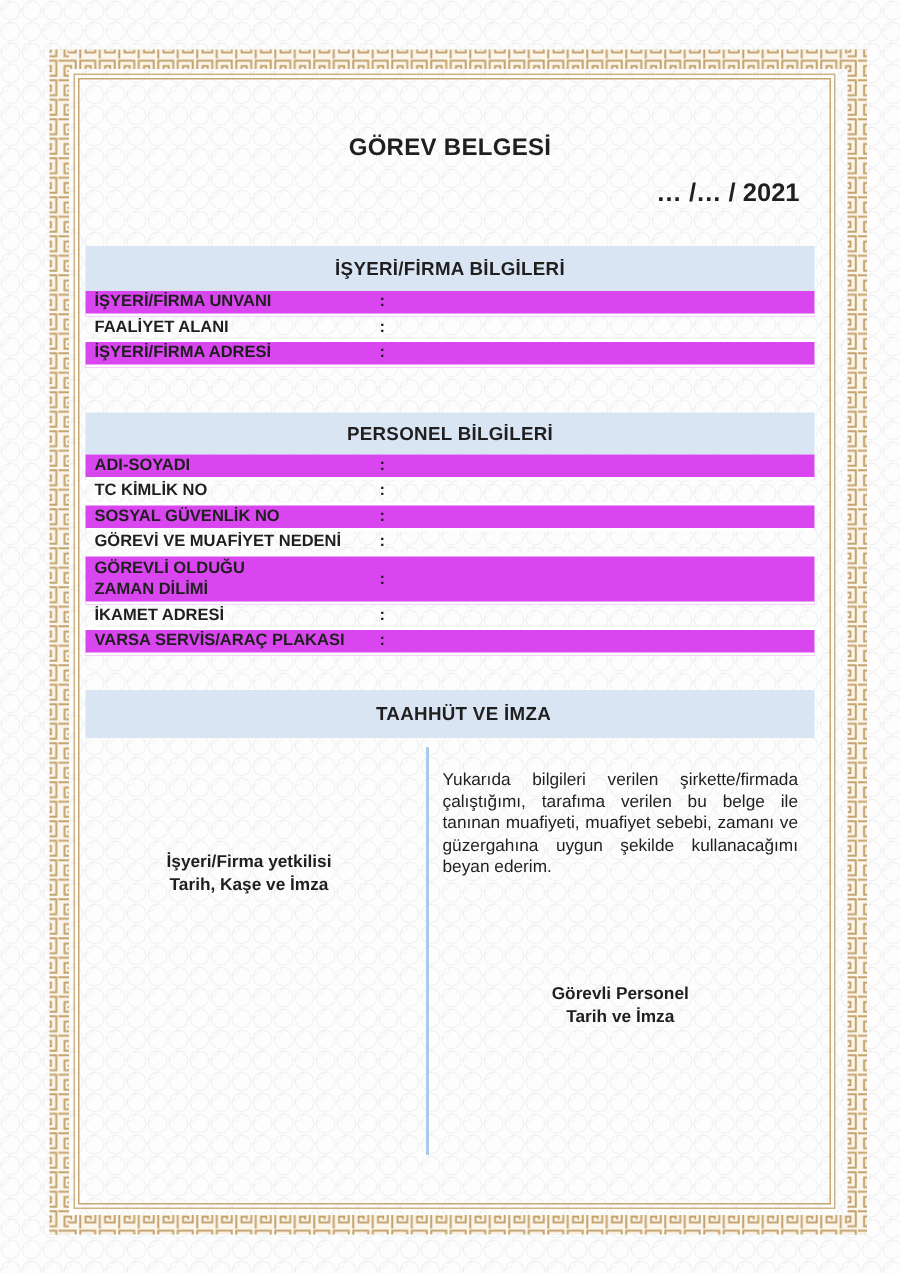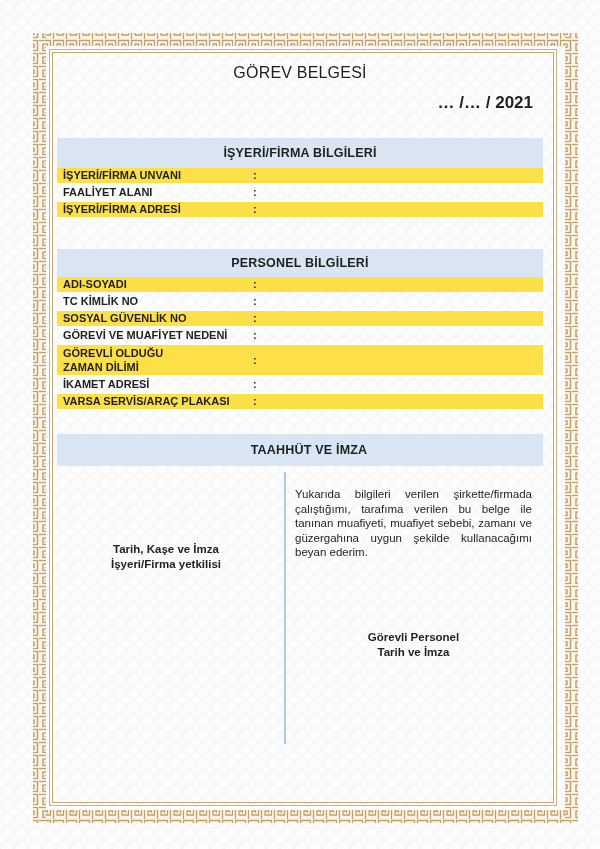--- a/index.html
+++ b/index.html
@@ -22,42 +22,42 @@
     border:1px solid #c6a673;
     outline:1px solid #cfb286;
     outline-offset:2px;
     pointer-events:none;
   }
   .content{
     position:absolute;left:57px;top:52px;width:486px;
     color:#1f1f1f;
   }
   .doc-title{
-    margin-top:12px;height:19px;
-    font-size:16px;font-weight:400;text-align:center;letter-spacing:.2px;
+    margin-top:38px;height:19px;
+    font-size:16px;font-weight:700;text-align:center;letter-spacing:.2px;
   }
   .doc-date{
     margin-top:10px;height:15px;padding-right:10px;
     font-size:17px;font-weight:700;text-align:right;
   }
   .sec-header{
     height:30px;display:flex;align-items:center;justify-content:center;
     background:#d9e5f2;
     font-size:12.5px;font-weight:700;letter-spacing:.2px;
   }
   .mt-sec1{margin-top:30px;text-align:center;}
   .mt-sec2{margin-top:30px;height:28px;}
   .mt-sec3{margin-top:23px;height:32px;padding-left:18px;}
   .info-table{width:100%;}
   .row{
     display:flex;align-items:center;
     height:15px;border-bottom:2px solid #ffffff;
     font-size:11px;font-weight:700;line-height:15px;
   }
-  .row.shaded{background:#fde047;}
+  .row.shaded{background:#d946ef;}
   .row.tall{height:30px;line-height:14px;}
   .cell-label{width:190px;padding-left:6px;white-space:pre-line;}
   .cell-colon{width:12px;text-align:left;}
   .cell-value{flex:1;}
   .columns{
     display:flex;align-items:stretch;
     height:272px;margin-top:6px;
   }
   .col-left{width:208px;margin-left:5px;}
   .col-divider{width:2px;margin-left:14px;background:#a9cae8;}
@@ -158,22 +158,22 @@
       <span class="cell-colon">:</span>
       <span class="cell-value"></span>
     </div>
   </div>
 
   <div class="sec-header mt-sec3">TAAHHÜT VE İMZA</div>
 
   <div class="columns">
     <div class="col-left">
       <div class="sig">
+        <div>İşyeri/Firma yetkilisi</div>
         <div>Tarih, Kaşe ve İmza</div>
-        <div>İşyeri/Firma yetkilisi</div>
       </div>
     </div>
     <div class="col-divider"></div>
     <div class="col-right">
       <div class="statement">Yukarıda bilgileri verilen şirkette/firmada çalıştığımı, tarafıma verilen bu belge ile tanınan muafiyeti, muafiyet sebebi, zamanı ve güzergahına uygun şekilde kullanacağımı beyan ederim.</div>
       <div class="sig">
         <div>Görevli Personel</div>
         <div>Tarih ve İmza</div>
       </div>
     </div>

